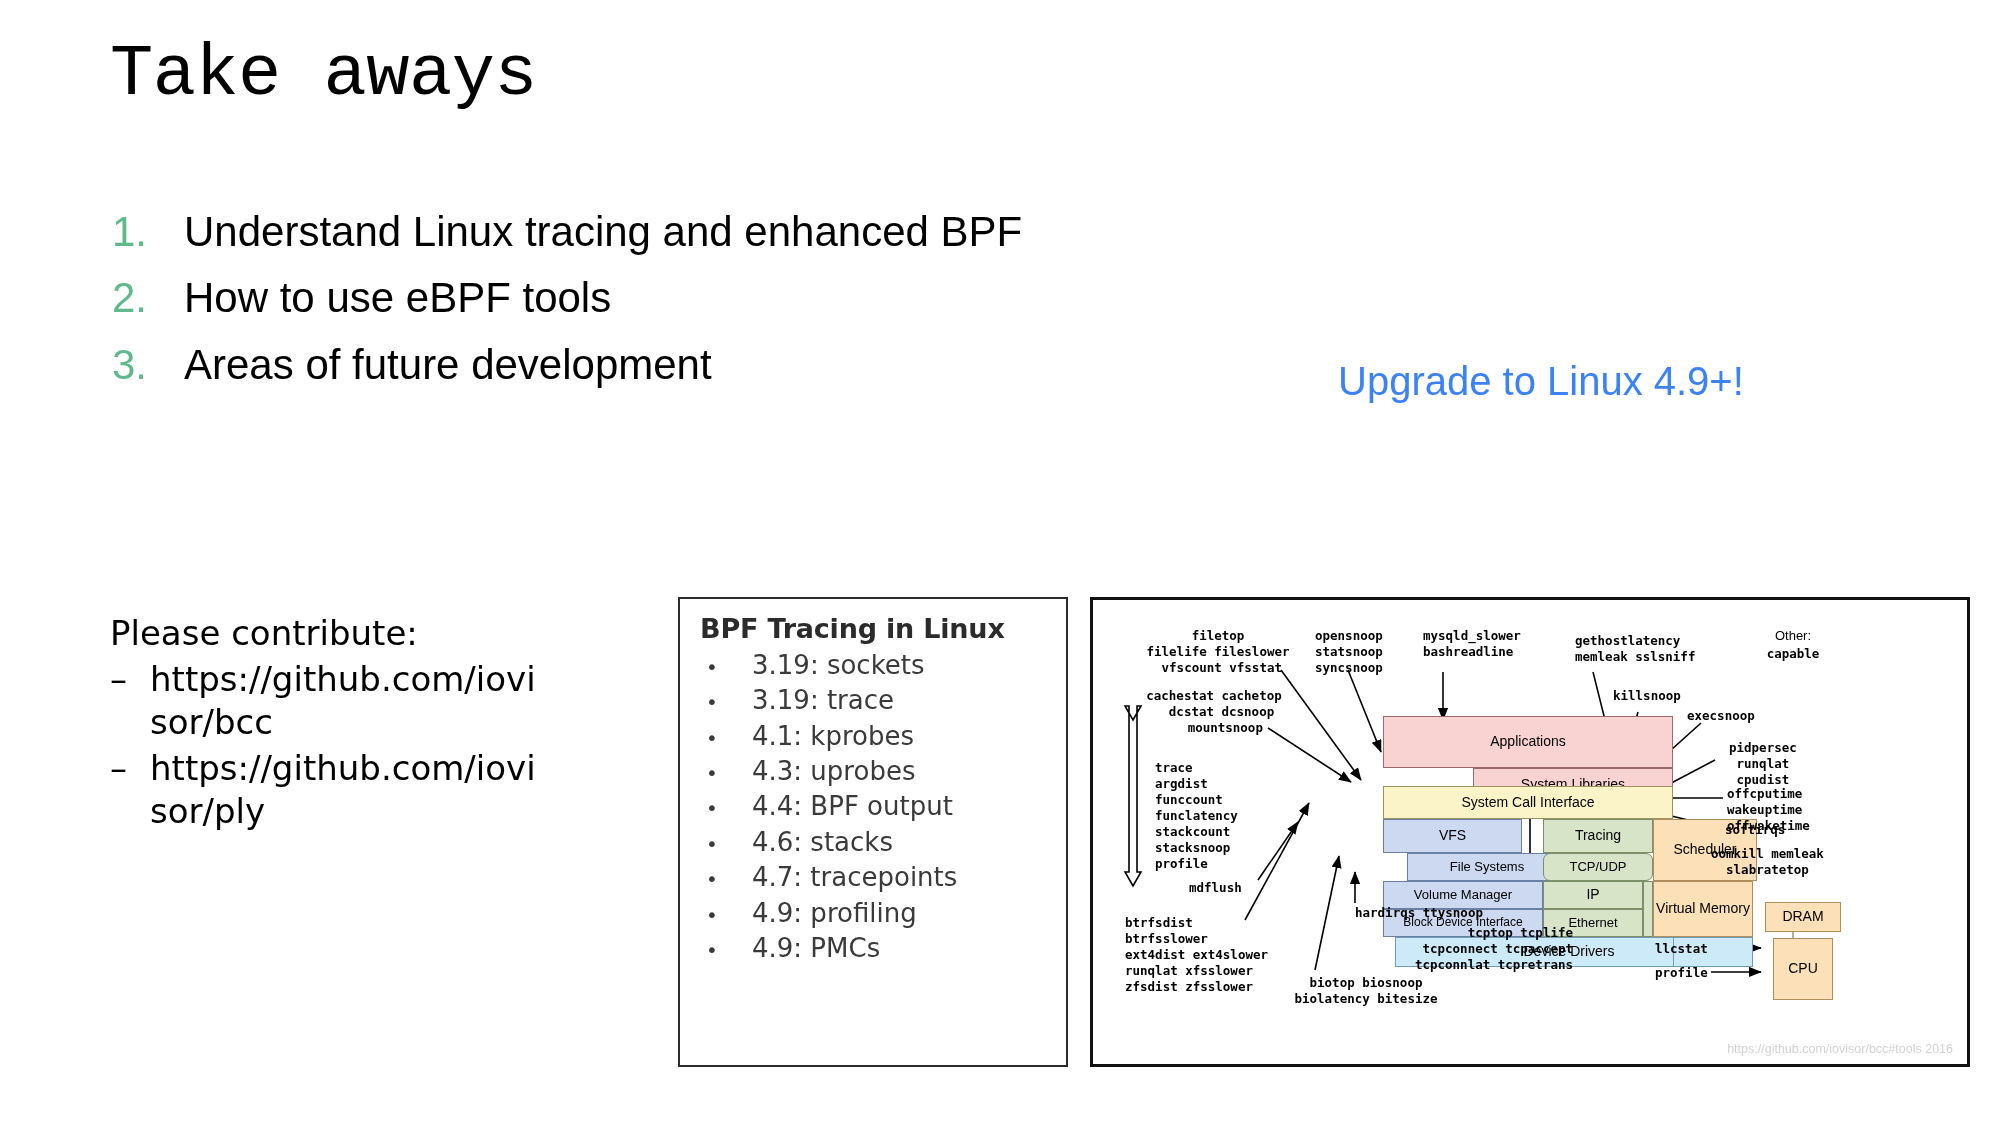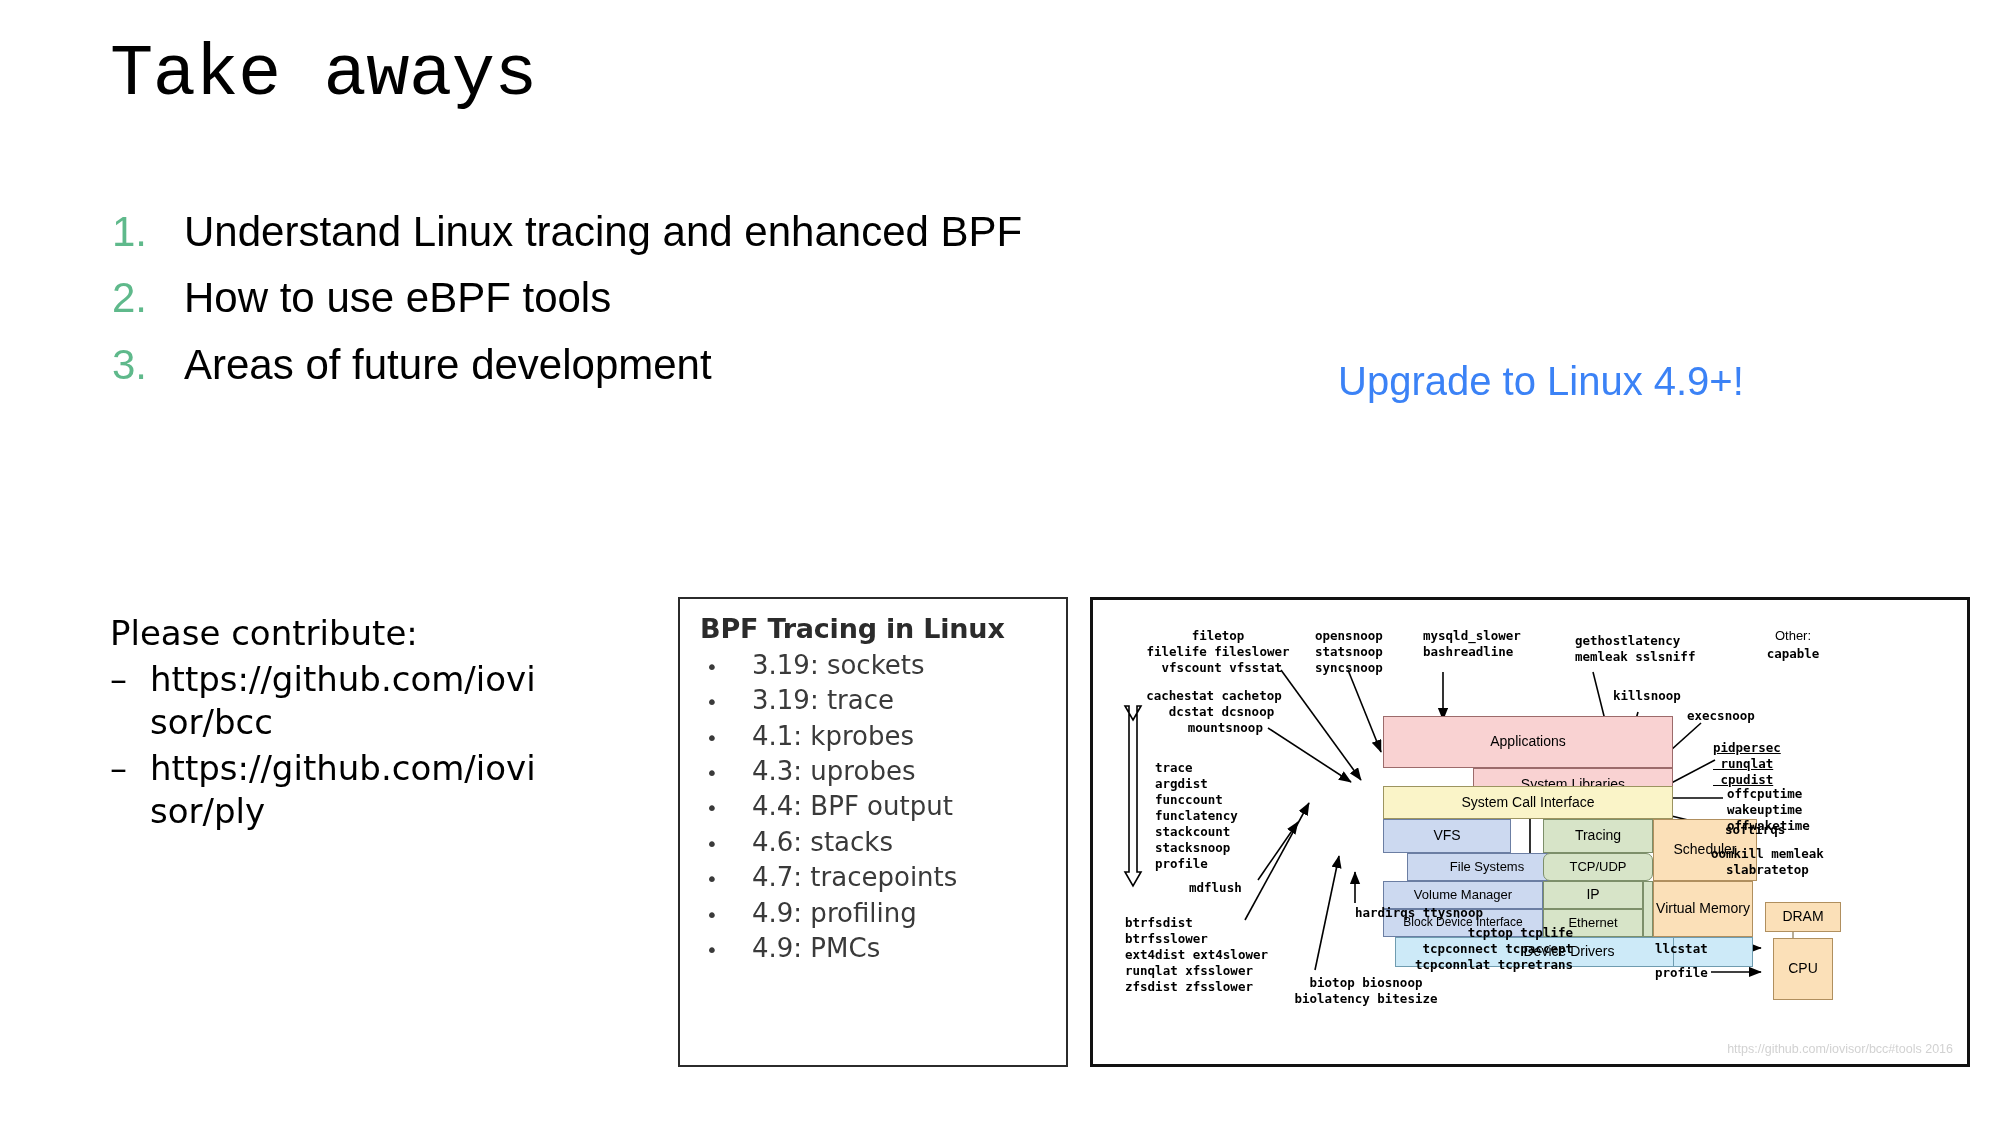--- a/index.html
+++ b/index.html
@@ -218,21 +218,21 @@
 
       <g stroke="#000" stroke-width="1.6" fill="#fff">
         <path d="M40,120 L48,106 L44,106 L44,272 L48,272 L40,286 L32,272 L36,272 L36,106 L32,106 z"></path>
       </g>
     </svg>
 
     <div class="kblock k-pink" style="left:290px;top:116px;width:290px;height:52px;">Applications</div>
     <div class="kblock k-pink" style="left:380px;top:168px;width:200px;height:34px;">System Libraries</div>
     <div class="kblock k-yellow" style="left:290px;top:186px;width:290px;height:33px;">System Call Interface</div>
 
-    <div class="kblock k-blue" style="left:290px;top:219px;width:128px;height:34px;">VFS</div>
+    <div class="kblock k-blue" style="left:290px;top:219px;width:139px;height:34px;">VFS</div>
     <div class="kblock k-blue" style="left:290px;top:253px;width:160px;height:28px;font-size:13px;margin-left:24px;">File Systems</div>
     <div class="kblock k-blue" style="left:290px;top:281px;width:160px;height:28px;font-size:13px;">Volume Manager</div>
     <div class="kblock k-blue" style="left:290px;top:309px;width:160px;height:28px;font-size:12px;">Block Device Interface</div>
 
     <div class="kblock k-green" style="left:450px;top:219px;width:110px;height:34px;">Tracing</div>
     <div class="kblock k-green" style="left:450px;top:253px;width:110px;height:28px;font-size:13px;border-radius:7px;">TCP/UDP</div>
     <div class="kblock k-green" style="left:450px;top:281px;width:100px;height:28px;">IP</div>
     <div class="kblock k-green" style="left:450px;top:309px;width:100px;height:28px;font-size:13px;">Ethernet</div>
     <div class="kblock k-green" style="left:550px;top:281px;width:10px;height:56px;"></div>
 
@@ -253,21 +253,21 @@
    mountsnoop</div>
     <div class="dlabel" style="left:222px;top:28px;">opensnoop
 statsnoop
 syncsnoop</div>
     <div class="dlabel" style="left:330px;top:28px;">mysqld_slower
 bashreadline</div>
     <div class="dlabel" style="left:482px;top:33px;">gethostlatency
 memleak sslsniff</div>
     <div class="dlabel" style="left:520px;top:88px;">killsnoop</div>
     <div class="dlabel" style="left:594px;top:108px;">execsnoop</div>
-    <div class="dlabel" style="left:620px;top:140px;text-decoration:underline;">pidpersec
+    <div class="dlabel" style="left:636px;top:140px;">pidpersec
  runqlat
  cpudist</div>
     <div class="dlabel" style="left:634px;top:186px;">offcputime
 wakeuptime
 offwaketime</div>
     <div class="dlabel" style="left:632px;top:222px;">softirqs</div>
     <div class="dlabel" style="left:618px;top:246px;">oomkill memleak
   slabratetop</div>
     <div class="dlabel" style="left:62px;top:160px;">trace
 argdist

